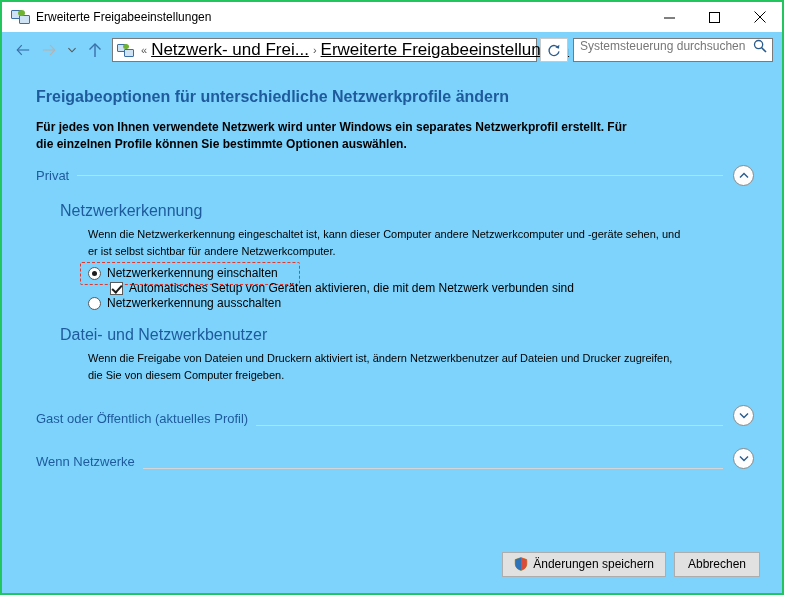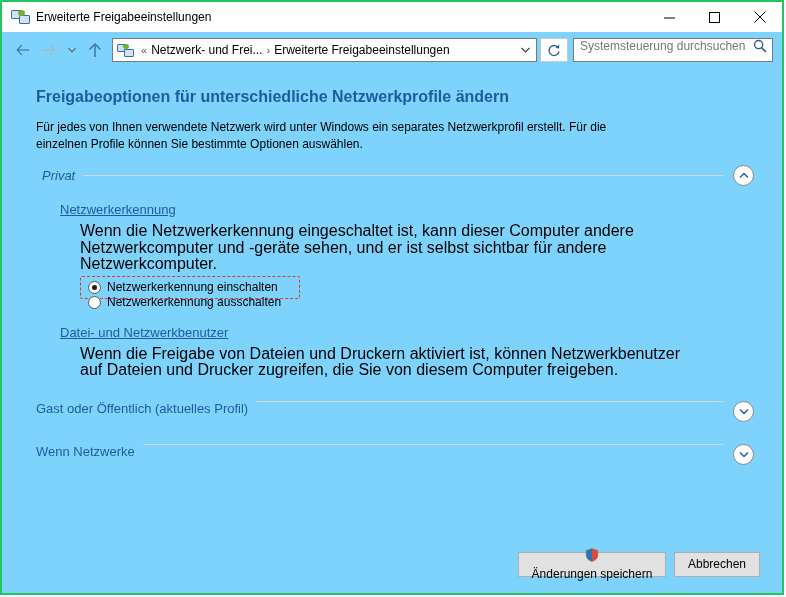--- a/index.html
+++ b/index.html
@@ -136,24 +136,25 @@
     background: #6fb32f;
     border-radius: 50%;
   }
   .crumb-sep {
     color: #555;
     font-size: 11px;
     padding: 0 3px;
     white-space: nowrap;
   }
   .crumb {
-    font-size: 12px;
+    font-size: 17px;
     color: #000;
     white-space: nowrap;
     padding: 0 1px;
+    text-decoration: underline;
   }
   .addr-spacer { flex: 1; }
   .addr-drop {
     width: 22px;
     height: 22px;
     display: flex;
     align-items: center;
     justify-content: center;
     color: #333;
     flex: none;
@@ -210,28 +211,28 @@
     font-size: 16px;
     margin: 0 0 13px 6px;
     font-weight: bold;
   }
   .intro {
     font-size: 12px;
     color: #000;
     margin: 0 0 6px 6px;
     line-height: 17px;
     max-width: 595px;
+    font-weight: bold;
   }
 
   .profile-header {
     display: flex;
     align-items: center;
     margin-top: 12px;
-    margin-left: 12px;
-    font-style: italic;
+    margin-left: 6px;
   }
   .profile-name {
     font-size: 13px;
     color: #1f5a9c;
     white-space: nowrap;
     padding-right: 8px;
   }
   .profile-rule {
     flex: 1;
     height: 1px;
@@ -248,31 +249,30 @@
     align-items: center;
     justify-content: center;
     flex: none;
     color: #2a5b8c;
   }
 
   .section {
     margin-left: 30px;
   }
   .section-title {
-    font-size: 13px;
+    font-size: 16px;
     color: #1f5a9c;
     margin-top: 16px;
     margin-bottom: 6px;
-    text-decoration: underline;
   }
   .section-body {
-    margin-left: 20px;
+    margin-left: 28px;
     max-width: 600px;
     line-height: 16.5px;
-    font-size: 16px;
+    font-size: 11px;
   }
   .options {
     margin-left: 28px;
     margin-top: 7px;
   }
   .opt-row {
     display: flex;
     align-items: flex-start;
     margin: 1px 0;
     position: relative;
@@ -324,21 +324,21 @@
   }
   .highlight-box {
     position: absolute;
     border: 1px dashed #e0382d;
     border-radius: 2px;
     pointer-events: none;
   }
 
   .collapsed-row {
     display: flex;
-    align-items: flex-start;
+    align-items: flex-end;
     margin-top: 22px;
     margin-left: 6px;
   }
 
   
   .footer {
     height: 58px;
     flex: none;
     display: flex;
     align-items: center;
@@ -356,21 +356,20 @@
     padding: 0 11px;
     display: flex;
     align-items: center;
     justify-content: center;
     box-sizing: border-box;
     font-family: "Liberation Sans", sans-serif;
   }
   .btn.primary {
     min-width: 148px;
     gap: 5px;
-    flex-direction: column;
   }
   .btn + .btn { margin-left: 8px; }
   .shield {
     width: 14px; height: 14px;
     flex: none;
   }
 </style>
 </head>
 <body>
 
@@ -483,32 +482,36 @@
       <div class="section-title">Netzwerkerkennung</div>
       <div class="section-body">Wenn die Netzwerkerkennung eingeschaltet ist, kann dieser Computer andere Netzwerkcomputer und -geräte sehen, und er ist selbst sichtbar für andere Netzwerkcomputer.</div>
       <div class="options">
 
         <div class="opt-row">
           <span class="radio checked"></span>
           <span class="opt-label">Netzwerkerkennung einschalten</span>
           <span class="highlight-box" style="left:-8px; top:-4px; width:218px; height:21px;"></span>
         </div>
 
+        <div class="opt-row indent">
+          <span class="checkbox checked"></span>
+          <span class="opt-label">Automatisches Setup von Geräten aktivieren, die mit dem Netzwerk verbunden sind</span>
+        </div>
 
         <div class="opt-row">
           <span class="radio"></span>
           <span class="opt-label">Netzwerkerkennung ausschalten</span>
         </div>
 
       </div>
     </div>
 
     <div class="section">
       <div class="section-title">Datei- und Netzwerkbenutzer</div>
-      <div class="section-body">Wenn die Freigabe von Dateien und Druckern aktiviert ist, können Netzwerkbenutzer auf Dateien und Drucker zugreifen, die Sie von diesem Computer freigeben.</div>
+      <div class="section-body">Wenn die Freigabe von Dateien und Druckern aktiviert ist, ändern Netzwerkbenutzer auf Dateien und Drucker zugreifen, die Sie von diesem Computer freigeben.</div>
     </div>
 
     <div class="collapsed-row">
       <span class="profile-name">Gast oder Öffentlich (aktuelles Profil)</span>
       <span class="profile-rule"></span>
       <span class="chevron-circle">
         <svg width="10" height="7" viewBox="0 0 10 7">
             <path d="M1 1.5 L5 5.5 L9 1.5" fill="none" stroke="currentColor" stroke-width="1.4"></path>
           </svg>
       </span>

